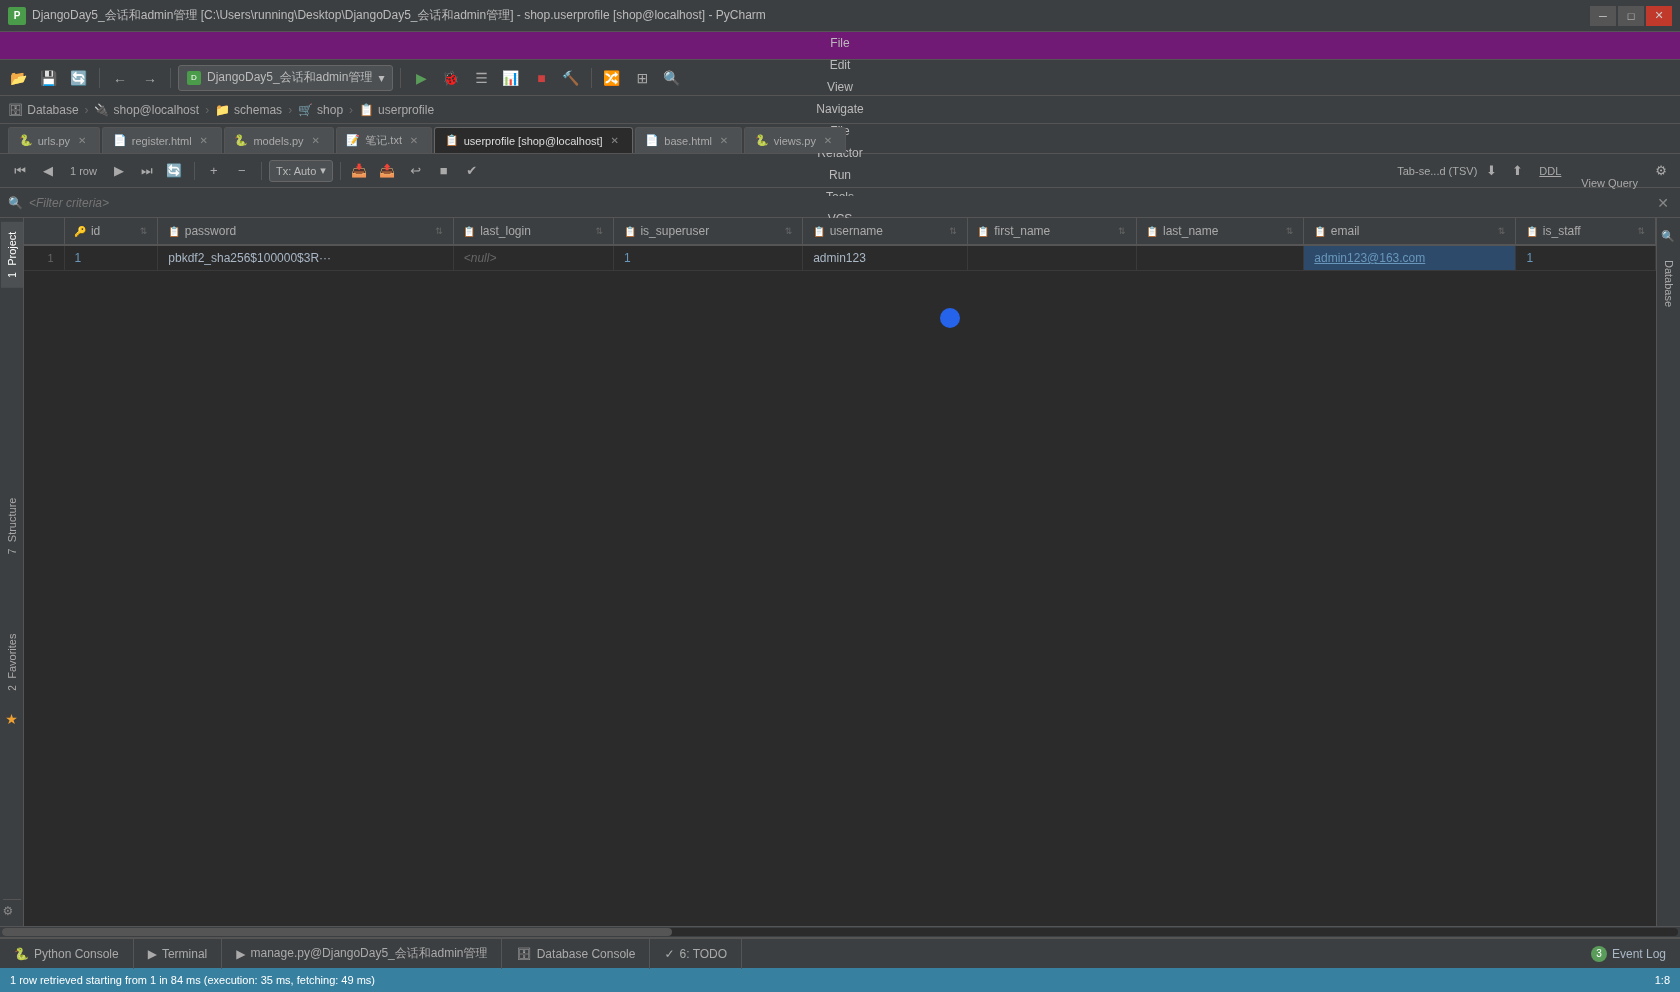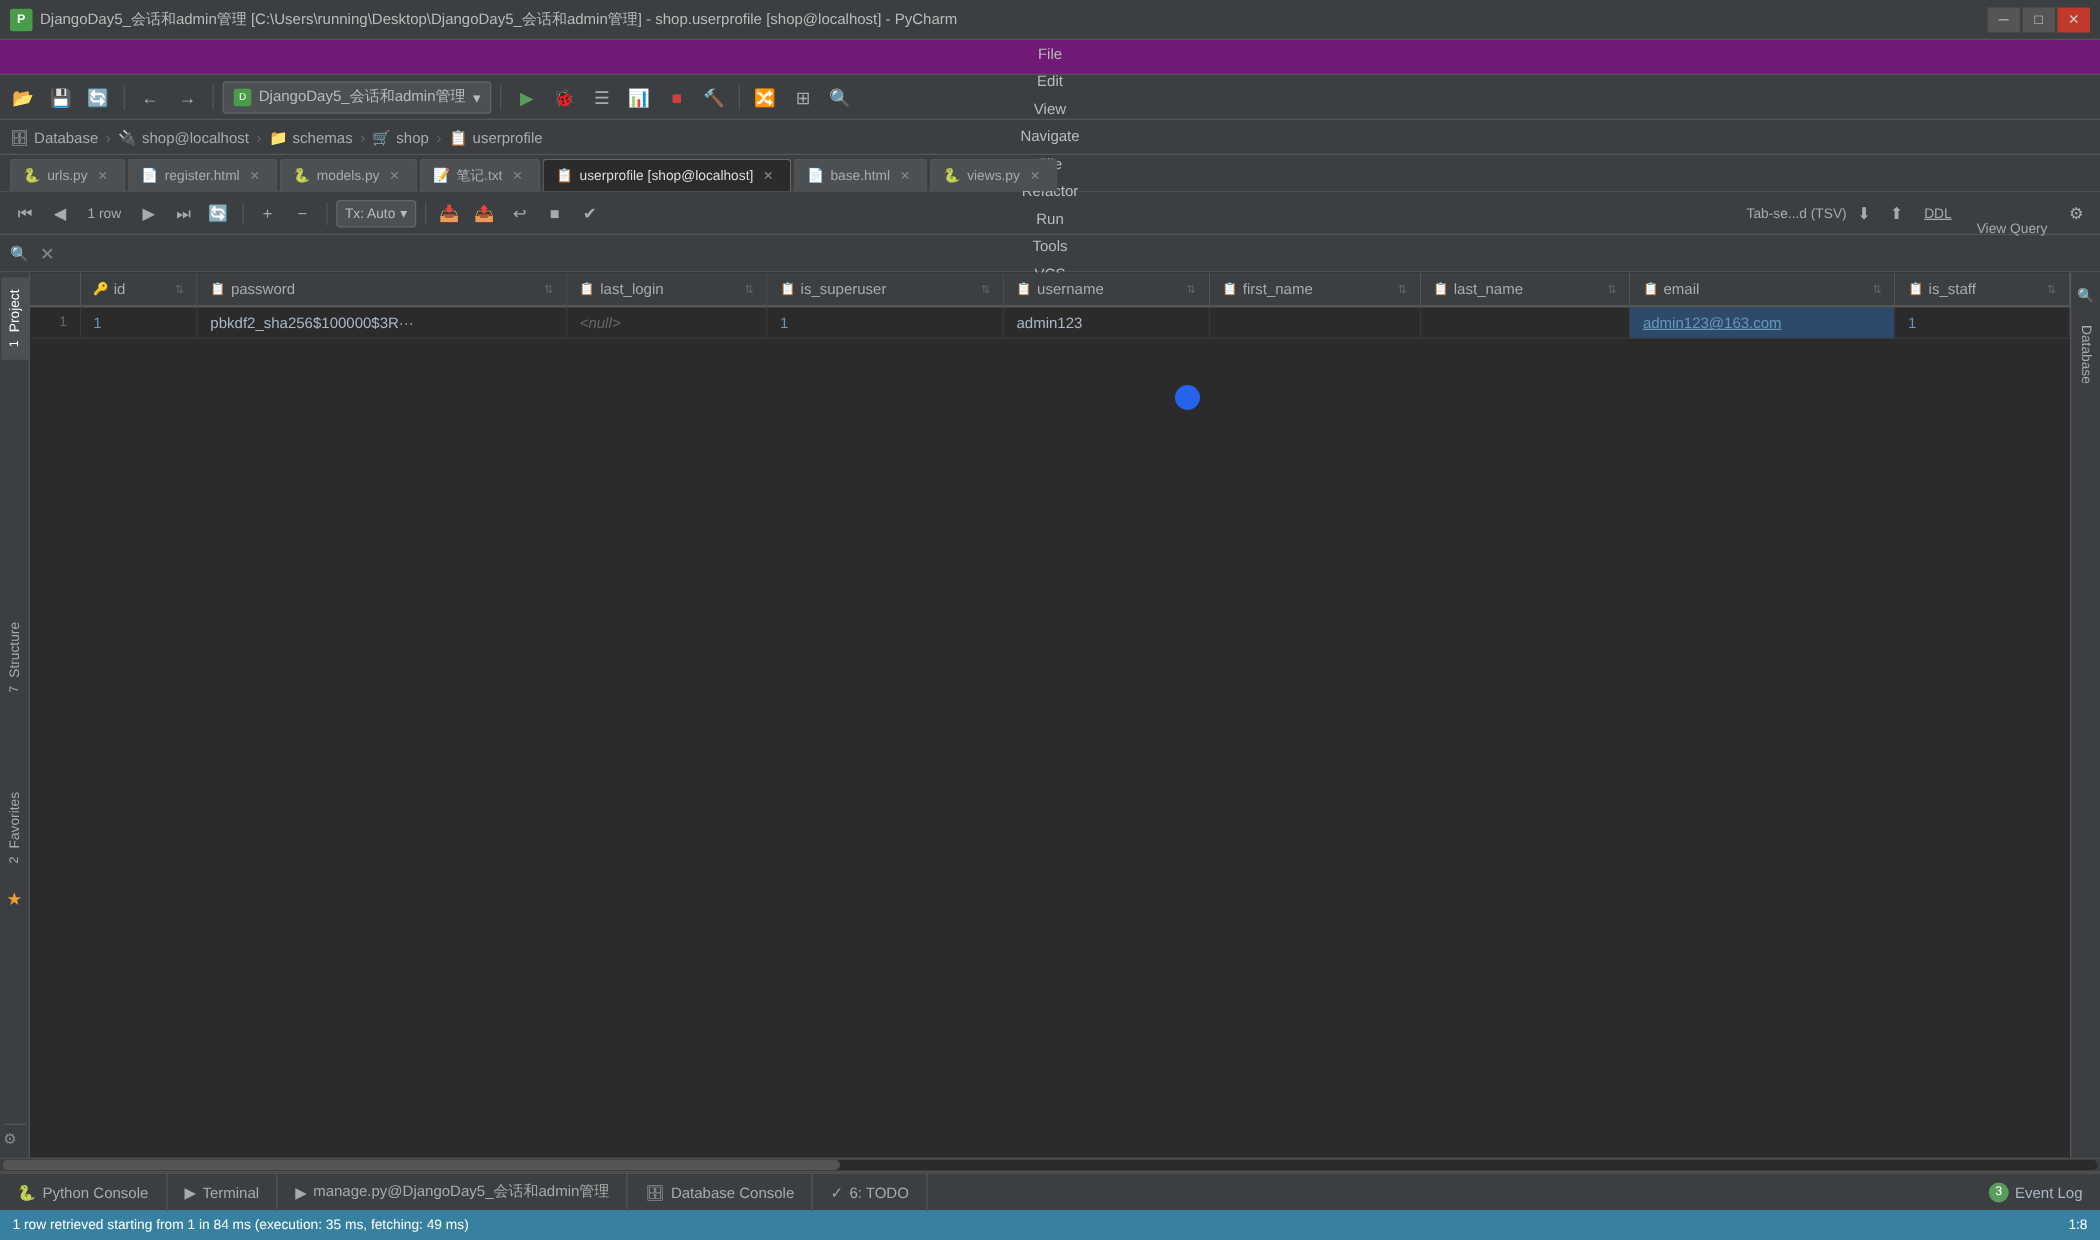--- a/index.html
+++ b/index.html
@@ -621,20 +621,21 @@
     <button class="dt-btn">⬇</button>
     <button class="dt-btn">⬆</button>
     <button class="ddl-btn">DDL</button>
     <button class="view-query-btn">View Query</button>
     <button class="settings-icon-btn">⚙</button>
   </div>
 </div>
 
 <div id="filterbar">
   <span>🔍</span>
+  <input class="filter-input" type="text" placeholder="&lt;Filter criteria&gt;" style="">
   <button class="filter-close">✕</button>
 </div>
 
 <div style="display:flex; height: calc(992px - 32px - 28px - 36px - 28px - 30px - 34px - 30px - 12px - 30px - 24px); position: relative;">
 
   <div style="width:24px; background:#3c3f41; border-right:1px solid #555; display:flex; flex-direction:column; align-items:center; justify-content:flex-start; padding-top:4px;">
     <div class="left-vert-tab active">
       <span style="font-size:10px; margin-bottom:2px;">1</span>
       <span>Project</span>
     </div>

